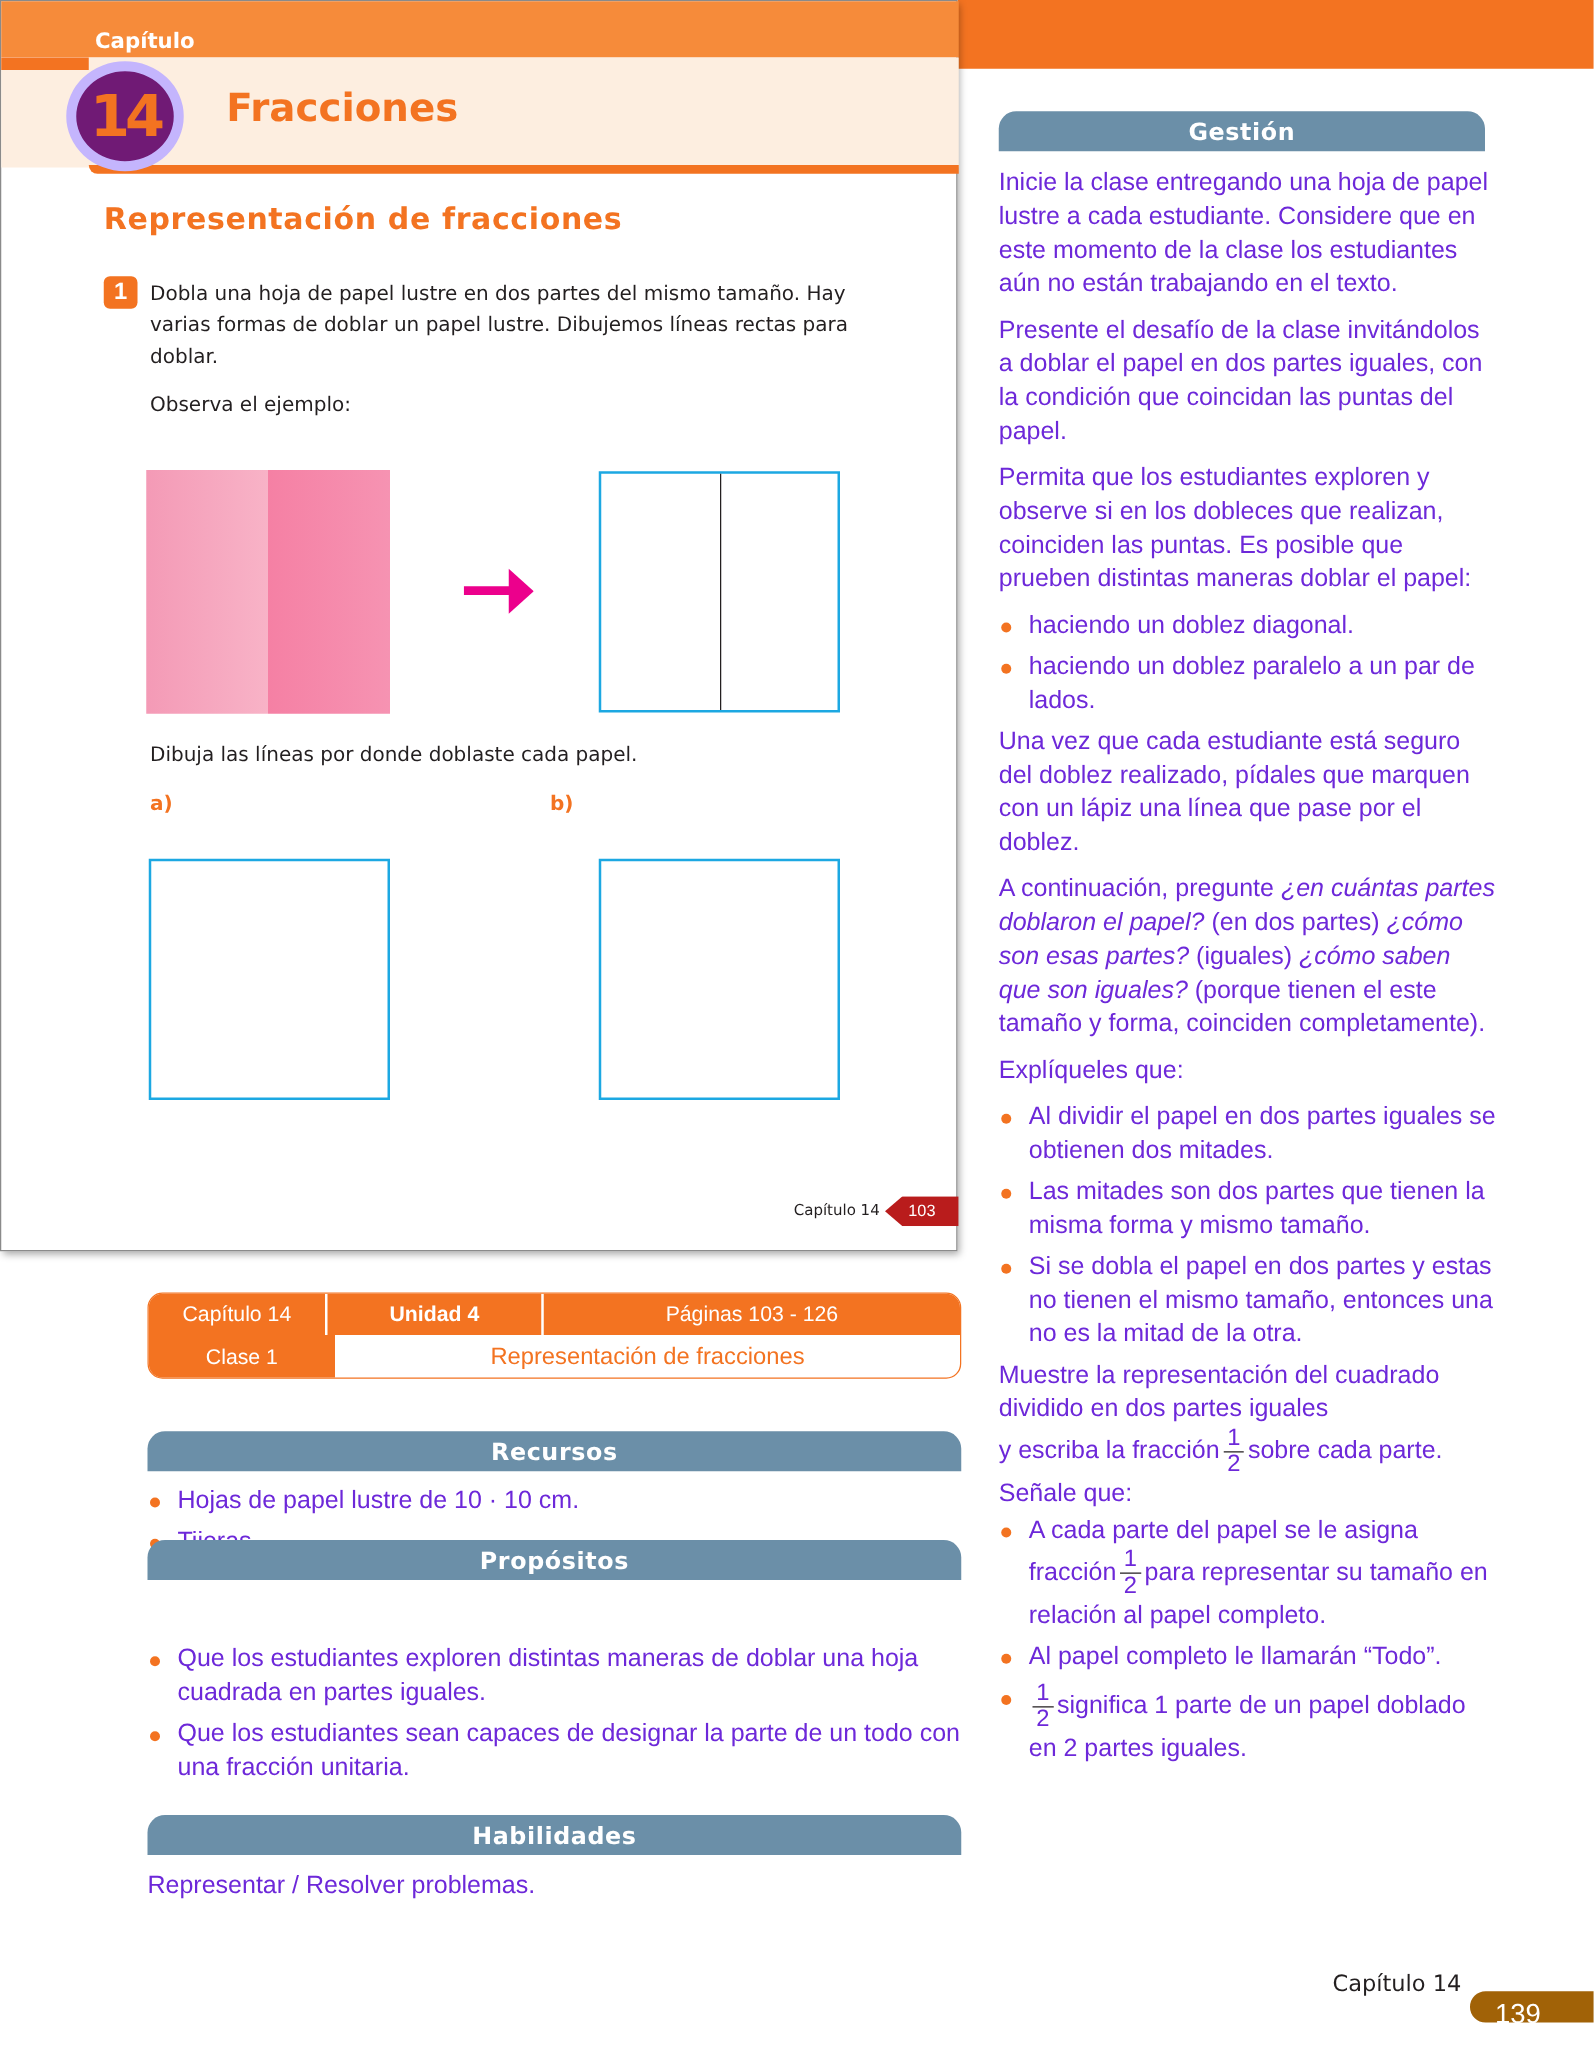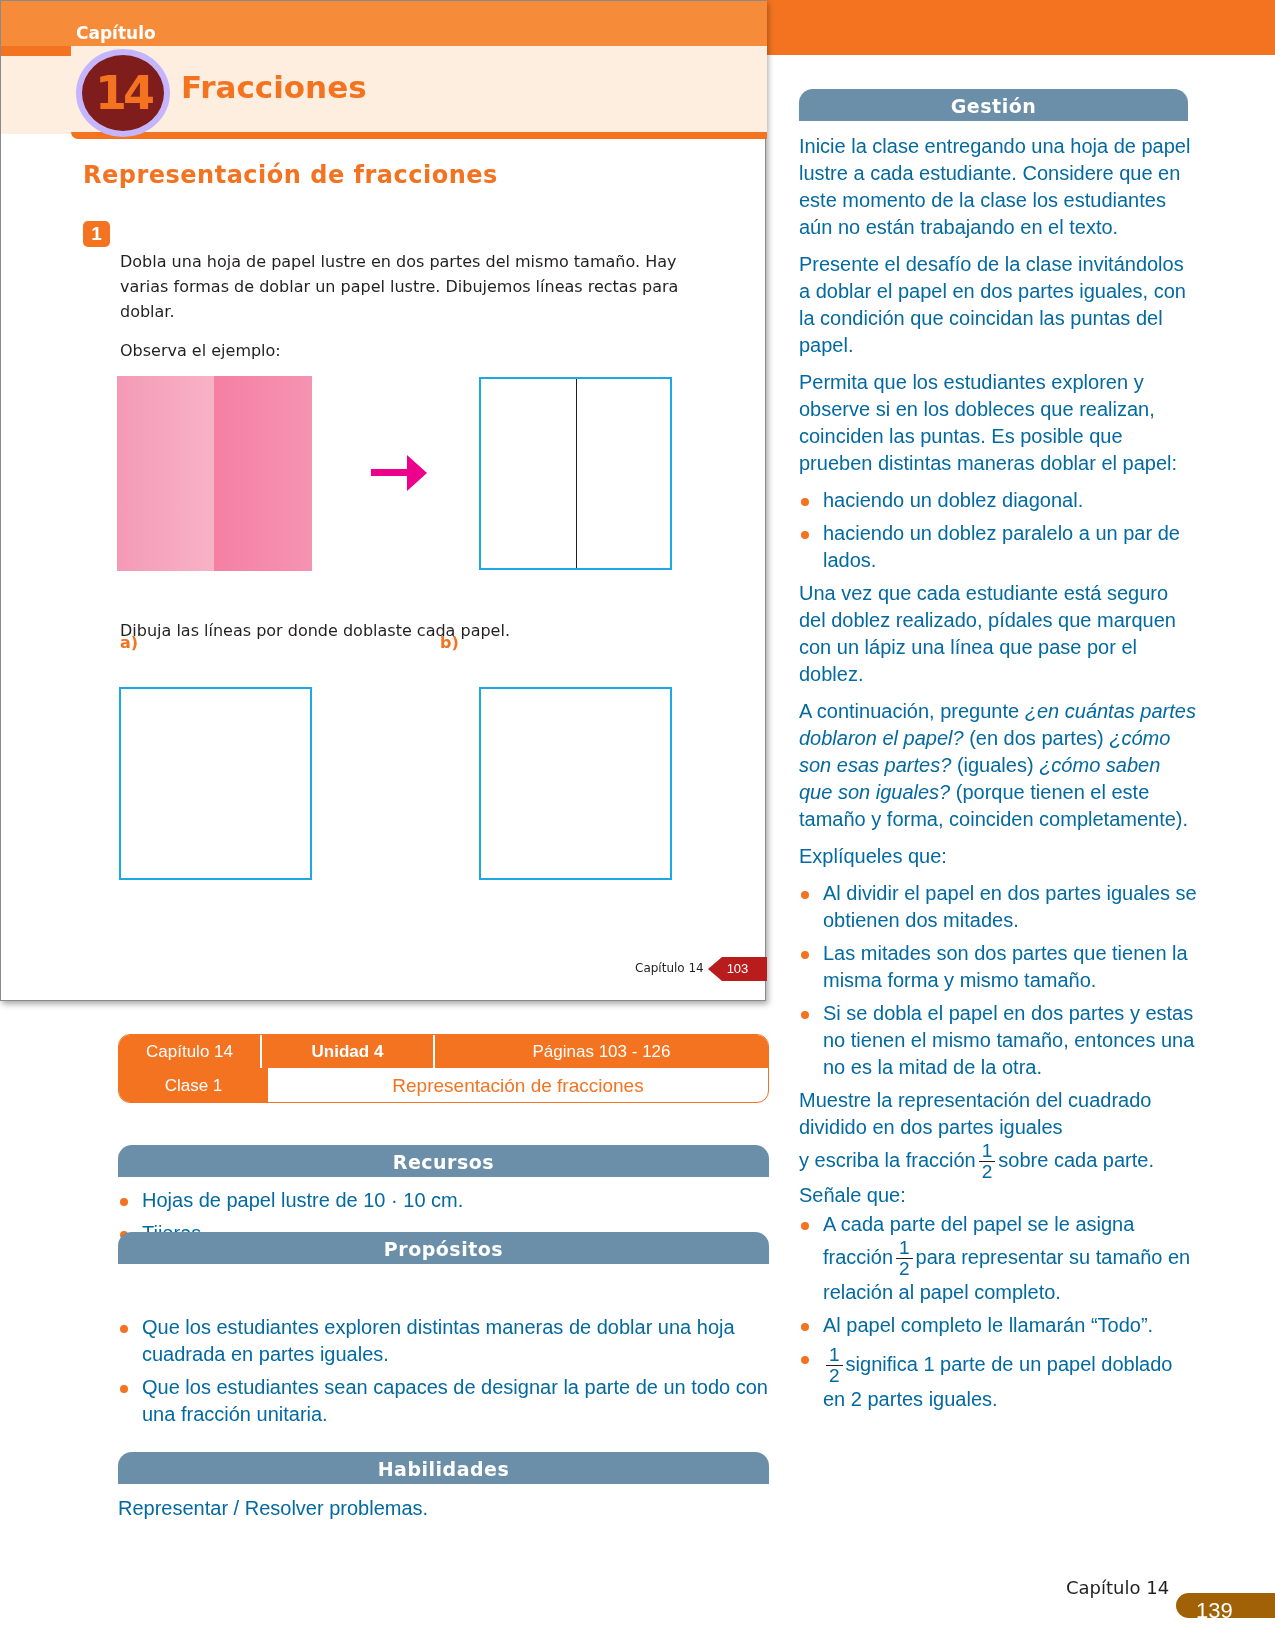--- a/index.html
+++ b/index.html
@@ -11,29 +11,29 @@
   #top-bar-right { left:760px; top:0; width:515px; height:55px; background:#f37321; }
 
   
   #student-page { left:0; top:0; width:766px; height:1001px; background:#fff;
                   border:1px solid #8a8a8a; box-shadow: 2px 3px 6px rgba(0,0,0,0.35); box-sizing:border-box;padding-left:42px; }
   #chap-strip { left:0; top:0; width:766px; height:45px; background:#f68b3a; }
   #chap-label { left:75px; top:22px; font-size:17px; font-weight:bold; color:#fff; font-family:"DejaVu Sans", sans-serif; }
   #chap-band { left:0; top:45px; width:766px; height:88px; background:#fdeee0; }
   #chap-band-line { left:70px; top:131px; width:696px; height:7px; background:#f37321; border-radius:0 0 0 20px; }
   #chap-left-bar { left:0; top:45px; width:70px; height:10px; background:#f37321; }
-  #chap-circle { left:75px; top:48px; width:94px; height:88px; border:6px solid #c4b5fd; border-radius:50%;
-                 box-sizing:border-box; background:#7f1d1d; display:flex; align-items:center; justify-content:center; }
+  #chap-circle { left:52px; top:48px; width:94px; height:88px; border:8px solid #c4b5fd; border-radius:50%;
+                 box-sizing:border-box; background:#701a75; display:flex; align-items:center; justify-content:center; }
   #chap-number { font-size:46px; font-weight:bold; color:#f37321; font-family:"DejaVu Sans", sans-serif; letter-spacing:-4px; }
   #chap-title { left:180px; top:68px; font-size:31px; font-weight:bold; color:#f37321; font-family:"DejaVu Sans", sans-serif; }
 
   #section-title { left:82px; top:160px; font-size:24px; font-weight:bold; color:#f37321; font-family:"DejaVu Sans", sans-serif; letter-spacing:0.5px; }
   #ex-badge { left:82px; top:220px; width:27px; height:26px; background:#f37321; border-radius:5px; color:#fff;
               font-size:19px; font-weight:bold; text-align:center; line-height:26px; }
-  .stext { font-family:"DejaVu Sans", sans-serif; font-size:16px; color:#231f20; line-height:25px;margin-top:27px; }
+  .stext { font-family:"DejaVu Sans", sans-serif; font-size:16px; color:#231f20; line-height:25px; }
   #ex-text { left:119px; top:221px; width:560px; }
   #observe { left:119px; top:310px; }
 
   #pink-paper { left:116px; top:375px; width:195px; height:195px;
                 background:linear-gradient(to right,#f49ab6 0%,#f8b3c7 50%,#f580a4 50%,#f693b2 100%); }
   #arrow { left:370px; top:452px; width:56px; height:40px; }
   #folded-paper { left:478px; top:376px; width:193px; height:193px; border:2px solid #1ca8e2; box-sizing:border-box; }
   #fold-line { left:95px; top:0; width:1px; height:100%; background:#231f20; }
 
   #draw-text { left:119px; top:590px; }
@@ -57,21 +57,21 @@
   #clase-cell { width:149px; background:#f37321; color:#fff; text-align:center; line-height:35px; font-size:17px; }
   #lesson-cell { flex:1; color:#f37321; text-align:center; line-height:35px; }
 
   .gbar { height:32px; background:#6b8fa8; color:#fff; font-weight:bold; font-size:19px; text-align:center; line-height:34px;
           border-radius:14px 14px 0 0; font-family:"DejaVu Sans", sans-serif; letter-spacing:0.5px; }
   #recursos-bar { left:118px; top:1145px; width:651px; }
   #propositos-bar { left:118px; top:1232px; width:651px; }
   #habilidades-bar { left:118px; top:1452px; width:651px; }
   #gestion-bar { left:799px; top:89px; width:389px; }
 
-  .ttext { font-size:20px; line-height:27px; color:#0369a1; }
+  .ttext { font-size:20px; line-height:27px; color:#6d28d9; }
   ul.blist { list-style:none; margin:0; padding:0; }
   ul.blist li { position:relative; padding-left:24px; margin-bottom:6px; }
   ul.blist li .dot { position:absolute; left:2px; top:11px; width:8px; height:8px; border-radius:50%; background:#f37321; }
 
   #recursos-list { left:118px; top:1187px; width:651px; }
   #propositos-list { left:118px; top:1314px; width:651px; }
   #habilidades-text { left:118px; top:1495px; }
 
   #gestion-col { left:799px; top:133px; width:400px; }
   #gestion-col p { margin:0 0 10px 0; }

